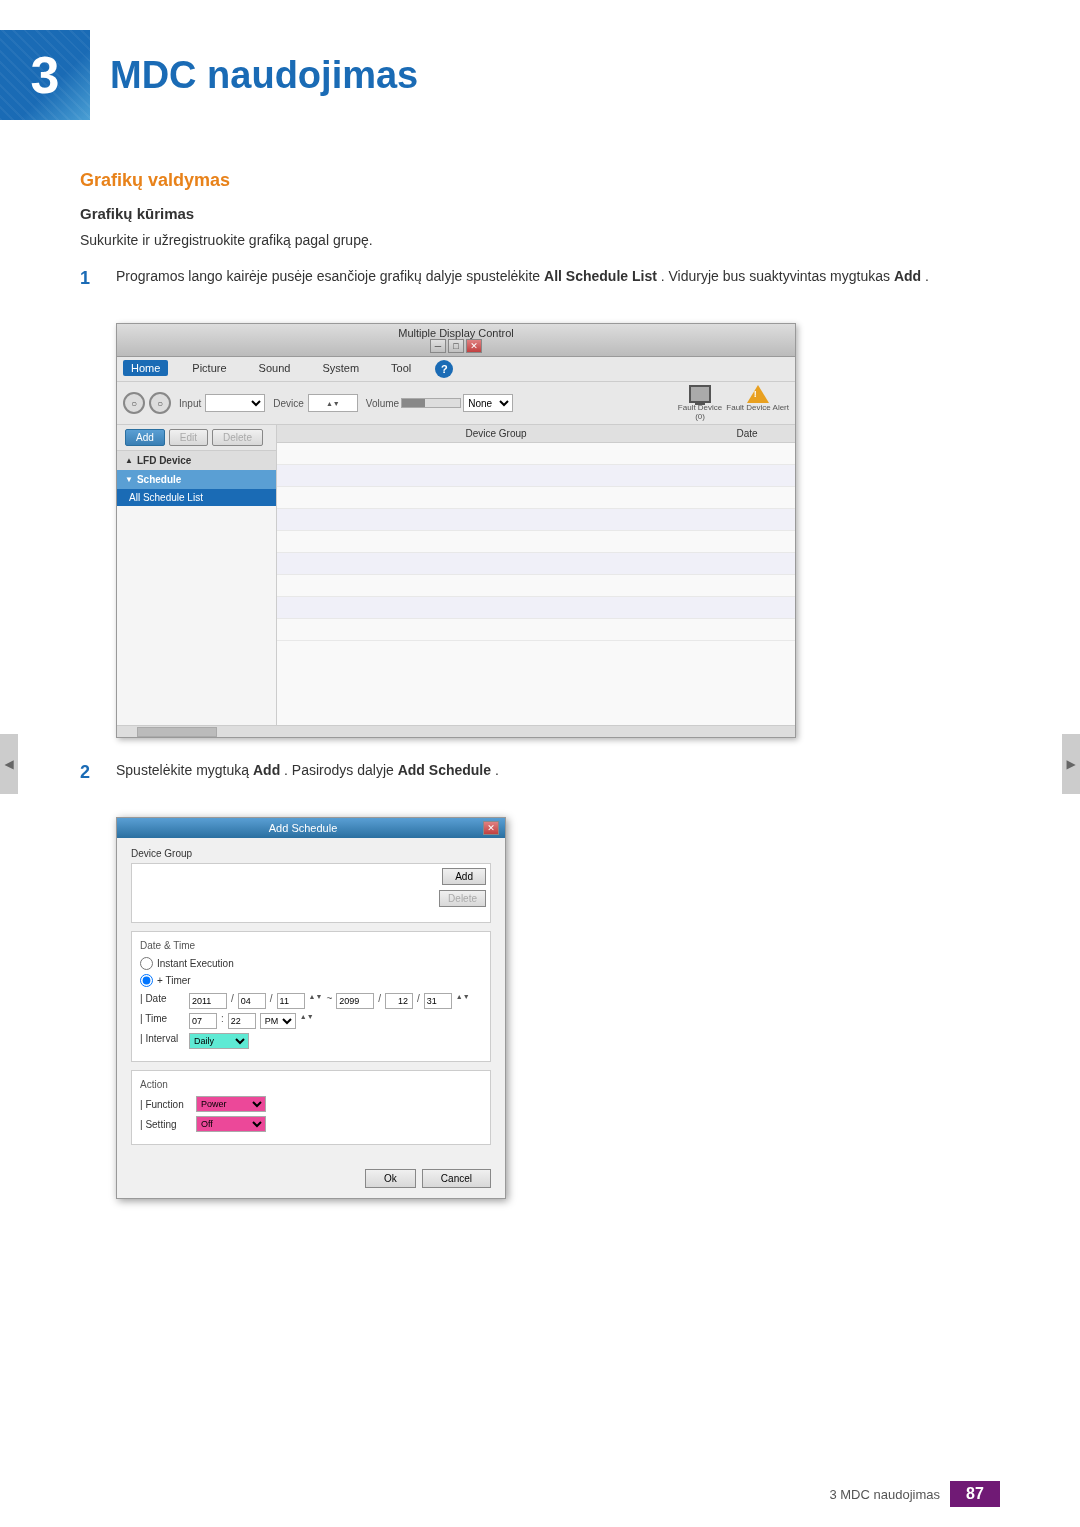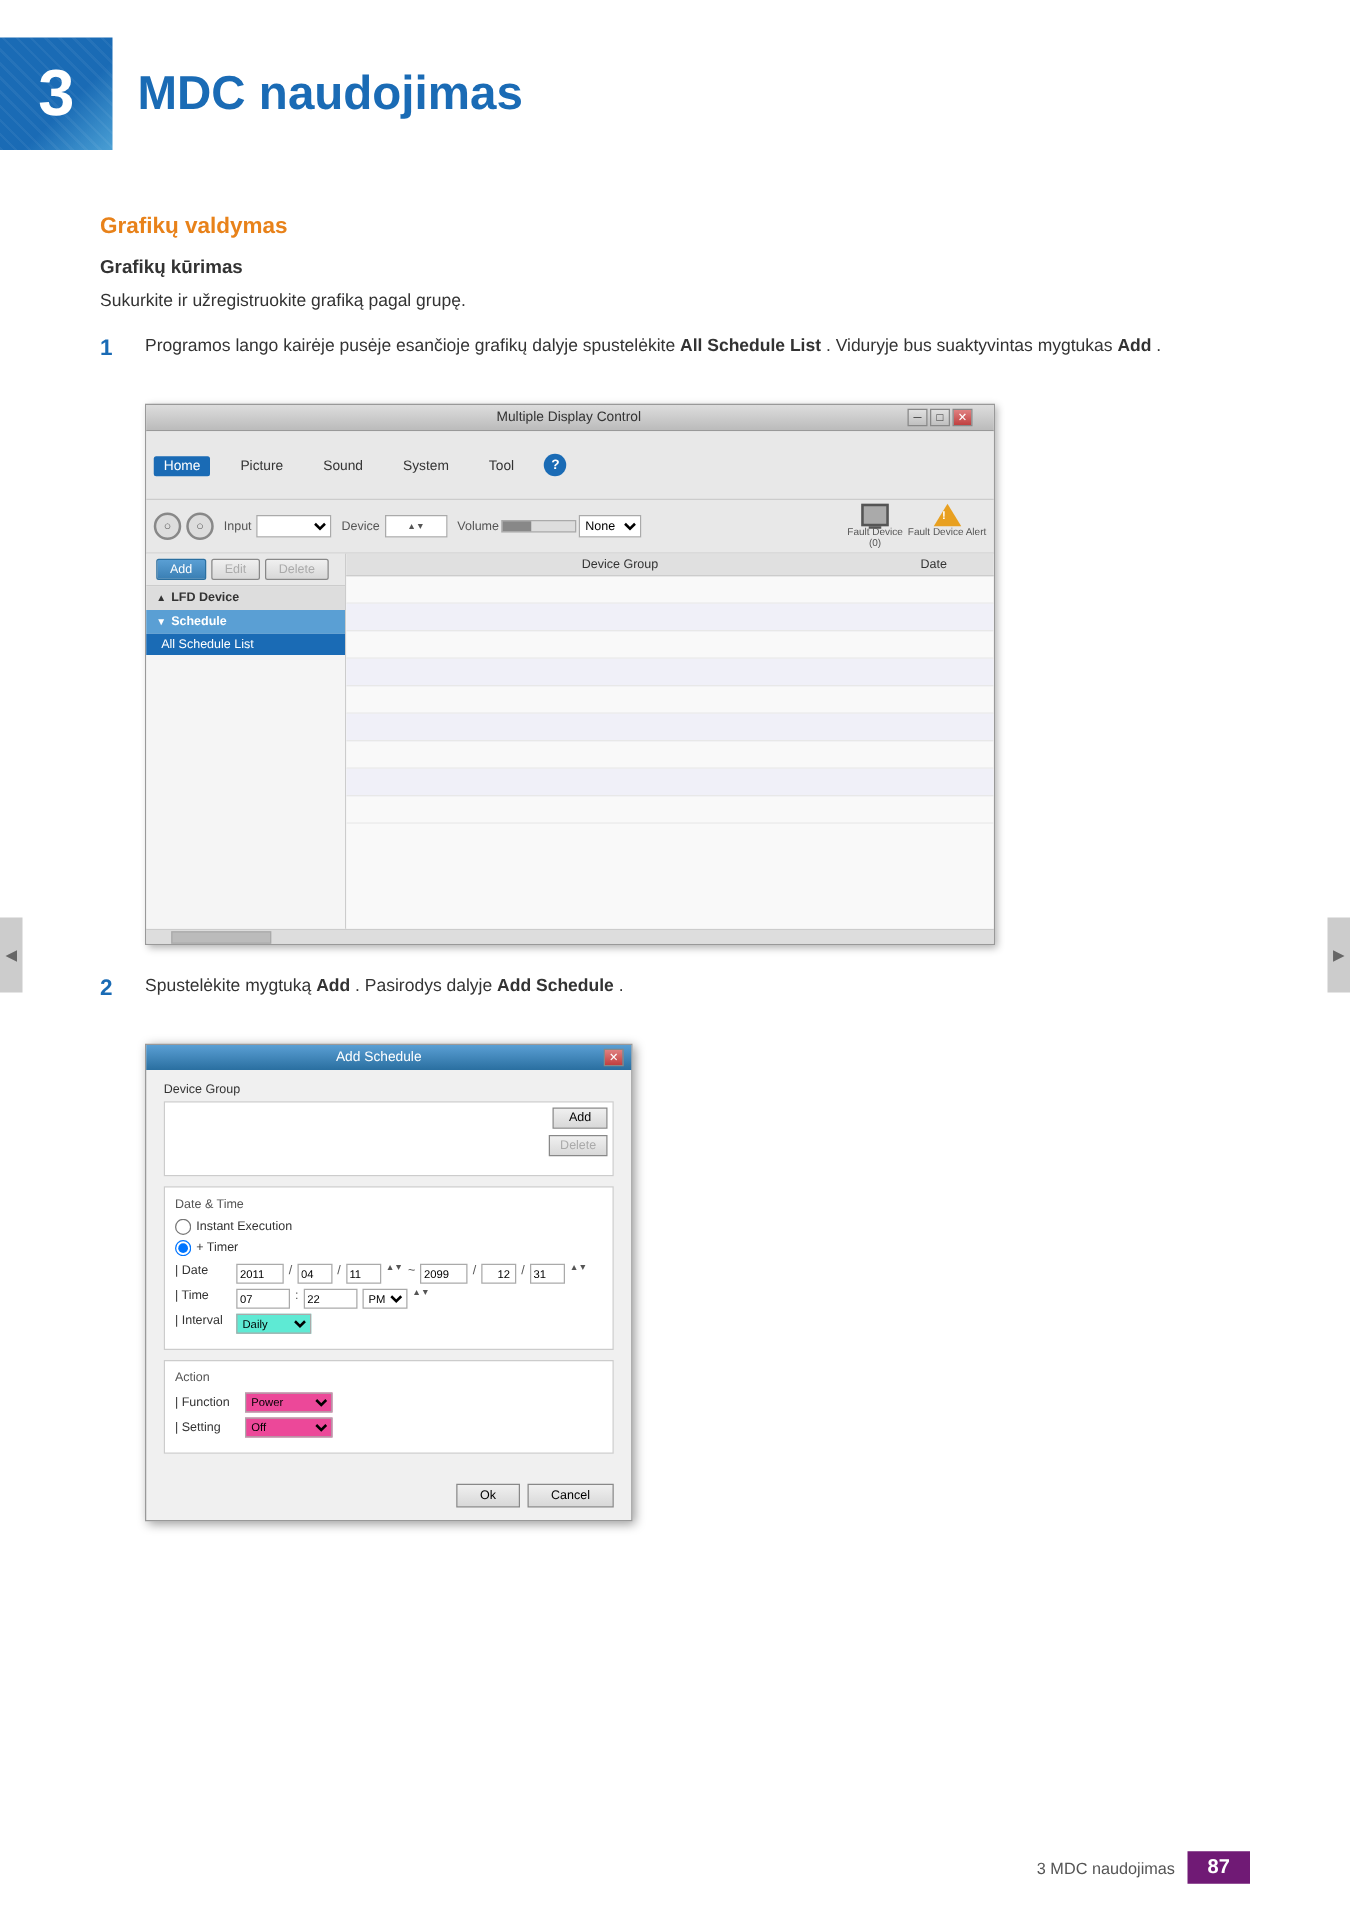--- a/index.html
+++ b/index.html
@@ -113,22 +113,23 @@
       background: #f0f0f0;
       box-shadow: 2px 2px 6px rgba(0,0,0,0.3);
       font-size: 11px;
     }
 
     .window-titlebar {
       background: linear-gradient(to bottom, #ddd, #bbb);
       display: flex;
       align-items: center;
       justify-content: space-between;
-      padding: 3px 17px;
+      padding: 3px 6px;
       border-bottom: 1px solid #999;
+      flex-direction: column;
     }
 
     .window-title-text {
       font-size: 11px;
       color: #333;
       flex: 1;
       text-align: center;
     }
 
     .window-controls {
@@ -146,22 +147,22 @@
       align-items: center;
       justify-content: center;
       cursor: pointer;
       color: #333;
     }
     .win-btn.close { background: linear-gradient(to bottom, #e08080, #c04040); color: #fff; }
 
     .window-menu-bar {
       background: #e8e8e8;
       display: flex;
-      align-items: flex-end;
-      padding: 18px 6px;
+      align-items: flex-start;
+      padding: 3px 6px;
       gap: 16px;
       border-bottom: 1px solid #ccc;
     }
 
     .menu-item {
       font-size: 11px;
       color: #333;
       padding: 2px 8px;
       cursor: pointer;
     }
@@ -494,21 +495,21 @@
     .date-sep {
       font-size: 10px;
       color: #555;
     }
 
     .time-input {
       height: 16px;
       font-size: 9px;
       border: 1px solid #aaa;
       background: #fff;
-      width: 43px;
+      width: 28px;
       padding: 0 2px;
     }
 
     .ampm-select {
       height: 16px;
       font-size: 9px;
       border: 1px solid #aaa;
       background: #fff;
       width: 36px;
     }

